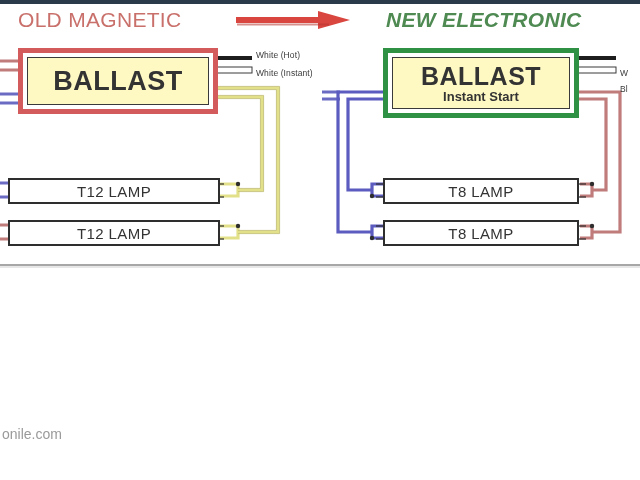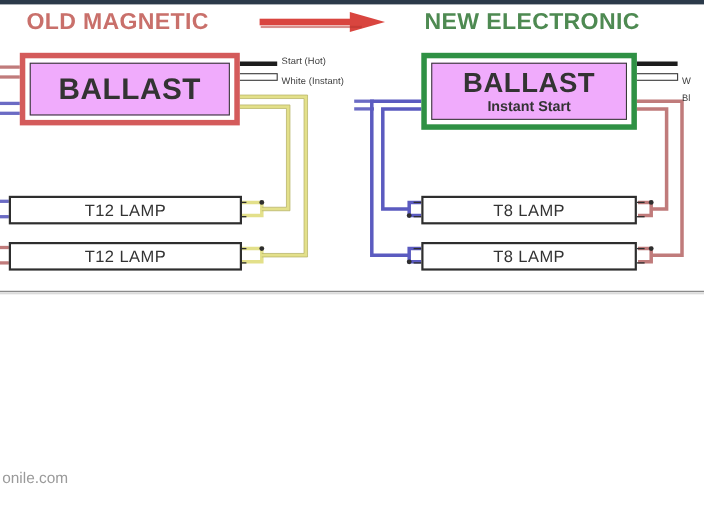--- a/index.html
+++ b/index.html
@@ -4,30 +4,30 @@
 <style>
   html,body{margin:0;padding:0;background:#ffffff;}
   body{width:640px;height:480px;position:relative;overflow:hidden;
        font-family:"Liberation Sans","DejaVu Sans",sans-serif;}
   #canvas{position:absolute;left:0;top:0;width:640px;height:480px;background:#ffffff;}
   #svg{position:absolute;left:0;top:0;width:640px;height:480px;}
 
   .abs{position:absolute;}
 
   
-  .title-old{left:24px;top:8px;width:210px;font-size:21px;font-weight:bold;
+  .title-old{left:18px;top:8px;width:210px;font-size:21px;font-weight:normal;
       letter-spacing:.3px;color:#c9706b;white-space:nowrap;}
   .title-new{left:386px;top:8px;width:220px;font-size:21px;font-weight:bold;
-      letter-spacing:.3px;color:#4e8a52;white-space:nowrap;}
+      letter-spacing:.3px;color:#4e8a52;white-space:nowrap;font-style:italic;}
 
   
   .ballast{position:absolute;box-sizing:border-box;background:#ffffff;
       display:flex;flex-direction:column;align-items:center;justify-content:center;}
   .ballast .inner{position:absolute;left:4px;top:4px;right:4px;bottom:4px;
-      border:1px solid #3a3a3a;background:#f0abfc;box-sizing:border-box;
+      border:1px solid #3a3a3a;background:#fef9c3;box-sizing:border-box;
       display:flex;flex-direction:column;align-items:center;justify-content:center;}
   .ballast-old{left:18px;top:48px;width:200px;height:66px;border:5px solid #d45b5b;}
   .ballast-new{left:383px;top:48px;width:196px;height:70px;border:5px solid #2f9144;}
   .b-word{font-size:27px;font-weight:bold;color:#333333;letter-spacing:.5px;line-height:1;}
   .b-word-new{font-size:25px;}
   .b-sub{font-size:13px;font-weight:bold;color:#333333;margin-top:1px;line-height:1;text-align:right;}
 
   
   .lamp{position:absolute;box-sizing:border-box;border:2px solid #2e2e2e;
       background:#ffffff;display:flex;align-items:center;justify-content:center;
@@ -173,20 +173,20 @@
       <div class="b-word b-word-new">BALLAST</div>
       <div class="b-sub">Instant Start</div>
     </div>
   </div>
 
   <div class="lamp lamp-t12-1">T12  LAMP</div>
   <div class="lamp lamp-t12-2">T12  LAMP</div>
   <div class="lamp lamp-t8-1">T8  LAMP</div>
   <div class="lamp lamp-t8-2">T8  LAMP</div>
 
-  <div class="abs wlabel wl-black">Start  (Hot)</div>
+  <div class="abs wlabel wl-black">White  (Hot)</div>
   <div class="abs wlabel wl-white">White (Instant)</div>
   <div class="abs wlabel wl-black-r">Bl</div>
   <div class="abs wlabel wl-white-r">W</div>
 
   <div class="abs watermark">onile.com</div>
 
 </div>
 
 </body></html>

